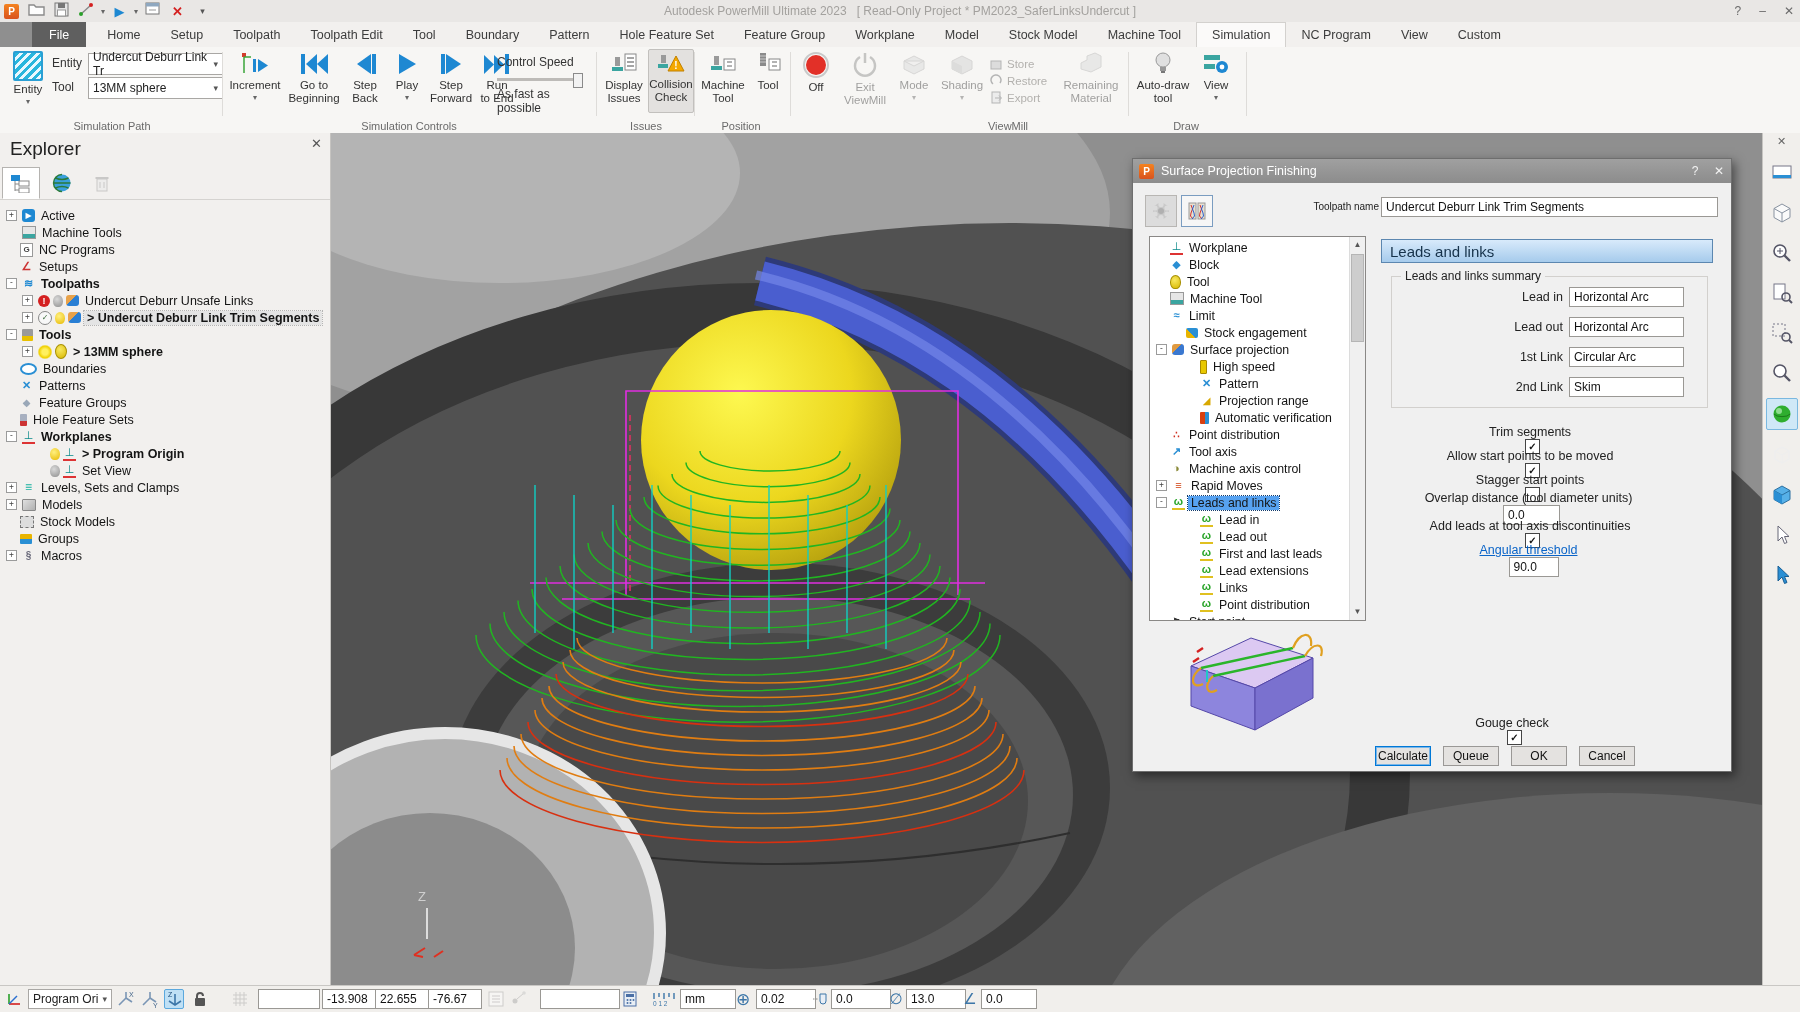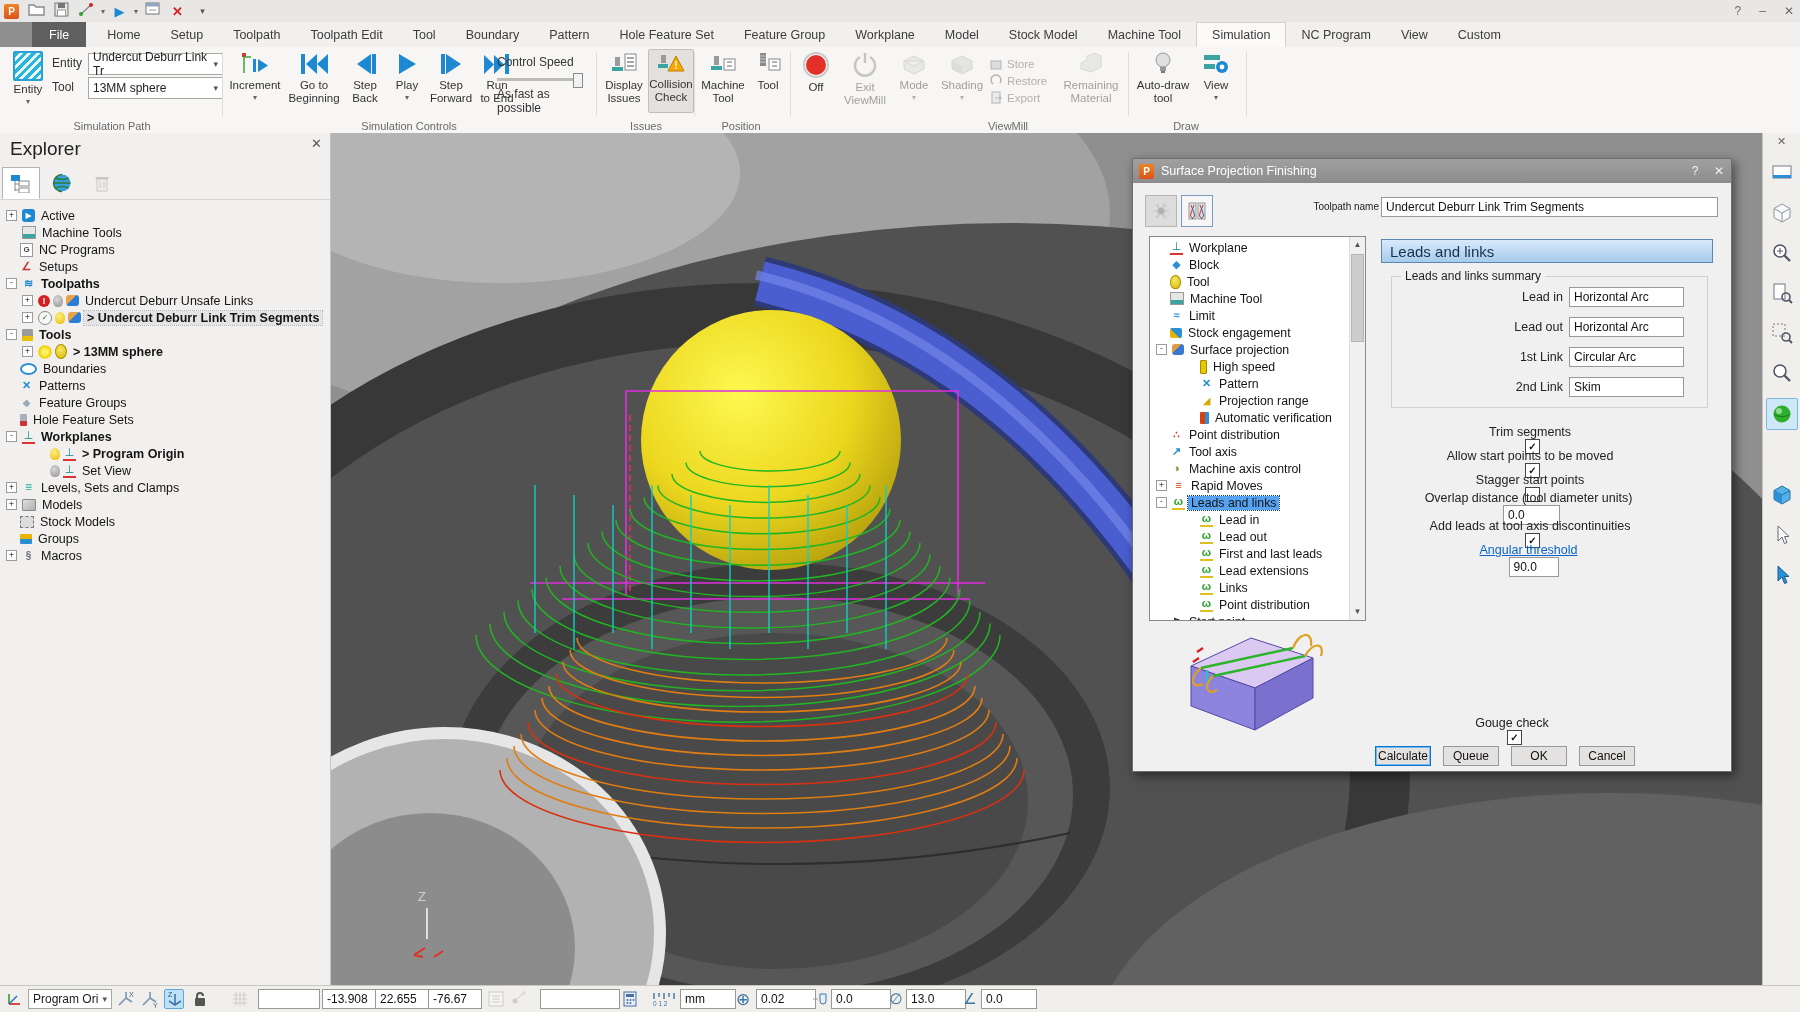--- a/index.html
+++ b/index.html
@@ -142,20 +142,24 @@
               <path d="M4 8 h7" stroke="#999"></path>
             </svg></span>
         </span>
         <span class="qbtn">
           <span class="gi" style="width: 13px; height: 13px; line-height: 13px; font-size: 13px; color: rgb(212, 32, 32); font-weight: 700;">✕</span>
         </span>
         <span class="qbtn">
           <span class="gi" style="width: 13px; height: 13px; line-height: 13px; font-size: 9px; color: rgb(85, 85, 85);">▾</span>
         </span>
       </div>
+    <div id="title-text">
+      <span>Autodesk PowerMill Ultimate 2023</span>&nbsp;&nbsp;
+      <span>[ Read-Only Project * PM2023_SaferLinksUndercut ]</span>
+    </div>
     <div id="winbtns">
       <span>?</span>
       <span>–</span>
       <span>✕</span>
     </div>
   </div>
 
   <div id="tabbar">
       <div class="tab file">File</div>
       <div class="tab">Home</div>
@@ -745,21 +749,21 @@
           <div class="trow" style="padding-left: 6px;">
             <span class="expsp"></span>
             <span class="gi" style="width: 12px; height: 11px; line-height: 11px; font-size: 10px; background: linear-gradient(rgb(230, 230, 230) 60%, rgb(58, 165, 160) 60%); border: 1px solid rgb(153, 153, 153);"></span>
             <span class="lbl">Machine Tool</span>
           </div>
           <div class="trow" style="padding-left: 6px;">
             <span class="expsp"></span>
             <span class="gi" style="width: 13px; height: 13px; line-height: 13px; font-size: 11px; color: rgb(42, 143, 212); font-weight: 700;">≈</span>
             <span class="lbl">Limit</span>
           </div>
-          <div class="trow" style="padding-left: 6px; text-align: right;">
+          <div class="trow" style="padding-left: 22px; text-align: right;">
             <span class="expsp"></span>
             <span class="gi" style="width: 12px; height: 10px; line-height: 10px; font-size: 10px; background: linear-gradient(45deg, rgb(232, 180, 0) 45%, rgb(42, 143, 212) 45%); border-radius: 2px;"></span>
             <span class="lbl">Stock engagement</span>
           </div>
           <div class="trow" style="padding-left: 6px;">
             <span class="exp">-</span>
             <span class="gi" style="width: 12px; height: 11px; line-height: 11px; font-size: 10px; background: linear-gradient(135deg, rgb(224, 154, 64) 40%, rgb(58, 120, 208) 40%); border-radius: 3px;"></span>
             <span class="lbl">Surface projection</span>
           </div>
           <div class="trow" style="padding-left: 36px;">

